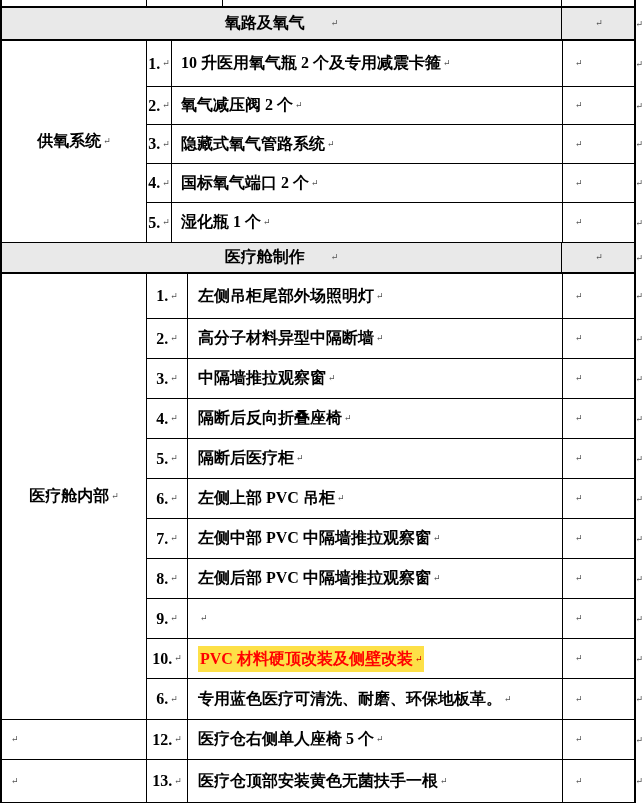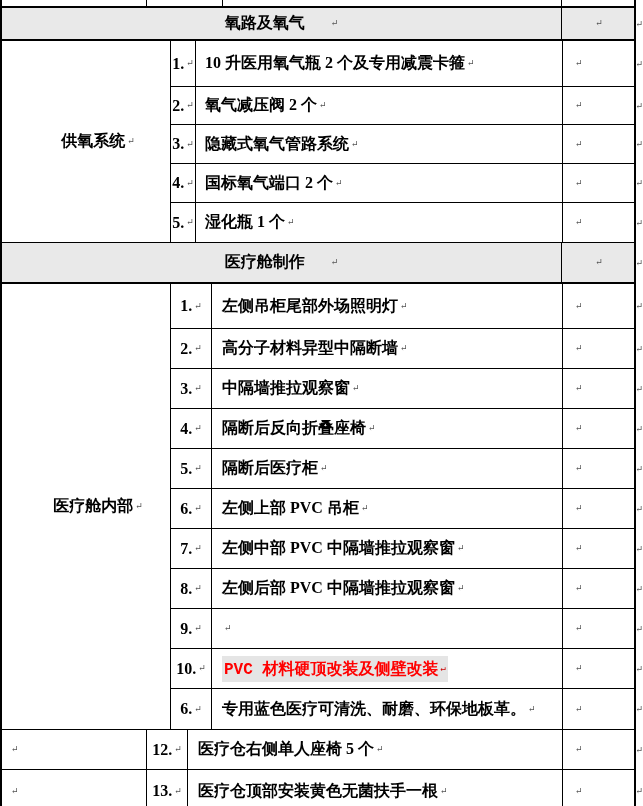--- a/index.html
+++ b/index.html
@@ -7,50 +7,50 @@
     position:relative;width:643px;height:806px;overflow:hidden;background:#fff;
     font-family:"Liberation Serif","DejaVu Serif",serif;font-weight:bold;color:#000;
     font-size:16px;
   }
   .table{
     position:absolute;top:0;left:0;width:636px;box-sizing:border-box;
     border-left:2px solid #000;border-right:2px solid #000;
   }
   .row{display:flex;align-items:stretch;position:relative;border-bottom:1px solid #000;box-sizing:border-box;}
   .b2{border-bottom-width:2px;}
-  .h8{height:8px}.h33{height:33px}.h36{height:41px}.h38{height:38px}.h39{height:39px}
+  .h8{height:8px}.h33{height:33px}.h36{height:31px}.h38{height:38px}.h39{height:39px}
   .h40{height:40px}.h43{height:43px}.h45{height:45px}.h46{height:46px}
   .cell{box-sizing:border-box;display:flex;align-items:center;}
   
   .sc1{width:145px;border-right:1px solid #000;}
   .sc2{width:76px;border-right:1px solid #000;}
   .sc3{flex:1;border-right:1px solid #000;}
   .sc4{width:72px;}
   
   .grayrow{background:#e9e9e9;}
   .gmain{flex:1;border-right:1px solid #000;justify-content:center;gap:24px;}
   .gsmall{width:72px;justify-content:center;}
   
   .sect{display:flex;align-items:stretch;}
   .sect-label{width:145px;box-sizing:border-box;border-right:1px solid #000;
-    display:flex;align-items:center;justify-content:center;margin-left:24px;}
+    display:flex;align-items:center;justify-content:center;}
   .sect-rows{flex:1;display:flex;flex-direction:column;}
   .irow{display:flex;align-items:stretch;position:relative;border-bottom:1px solid #000;box-sizing:border-box;}
   .irow.last{border-bottom:0;}
   .num{justify-content:center;border-right:1px solid #000;}
   .num.w25{width:25px;}
   .num.w41{width:41px;}
   .txt{flex:1;padding-left:9px;text-align:center;}
   .txt.p10{padding-left:10px;}
   .small{width:72px;border-left:1px solid #000;padding-left:10px;}
   .labelcell{width:145px;border-right:1px solid #000;padding-left:7px;}
   
   .eoc{font-size:9px;color:#555;font-weight:normal;margin-left:2px;line-height:1;}
   .outside{position:absolute;right:-9px;top:50%;transform:translateY(-50%);}
-  .hl{background:#e5e5e5;color:#ff0000;padding:3px 2px 2px 2px;display:inline-flex;align-items:center;font-family:Liberation Mono, monospace;}
+  .hl{background:#fde047;color:#ff0000;padding:3px 2px 2px 2px;display:inline-flex;align-items:center;}
   .hl .eoc{color:#cc0000;}
   .sectline{border-bottom:1px solid #000;}
 </style>
 </head>
 <body>
 
 <div class="frame">
   <div class="table">
 
     <div class="row h8 b2">

